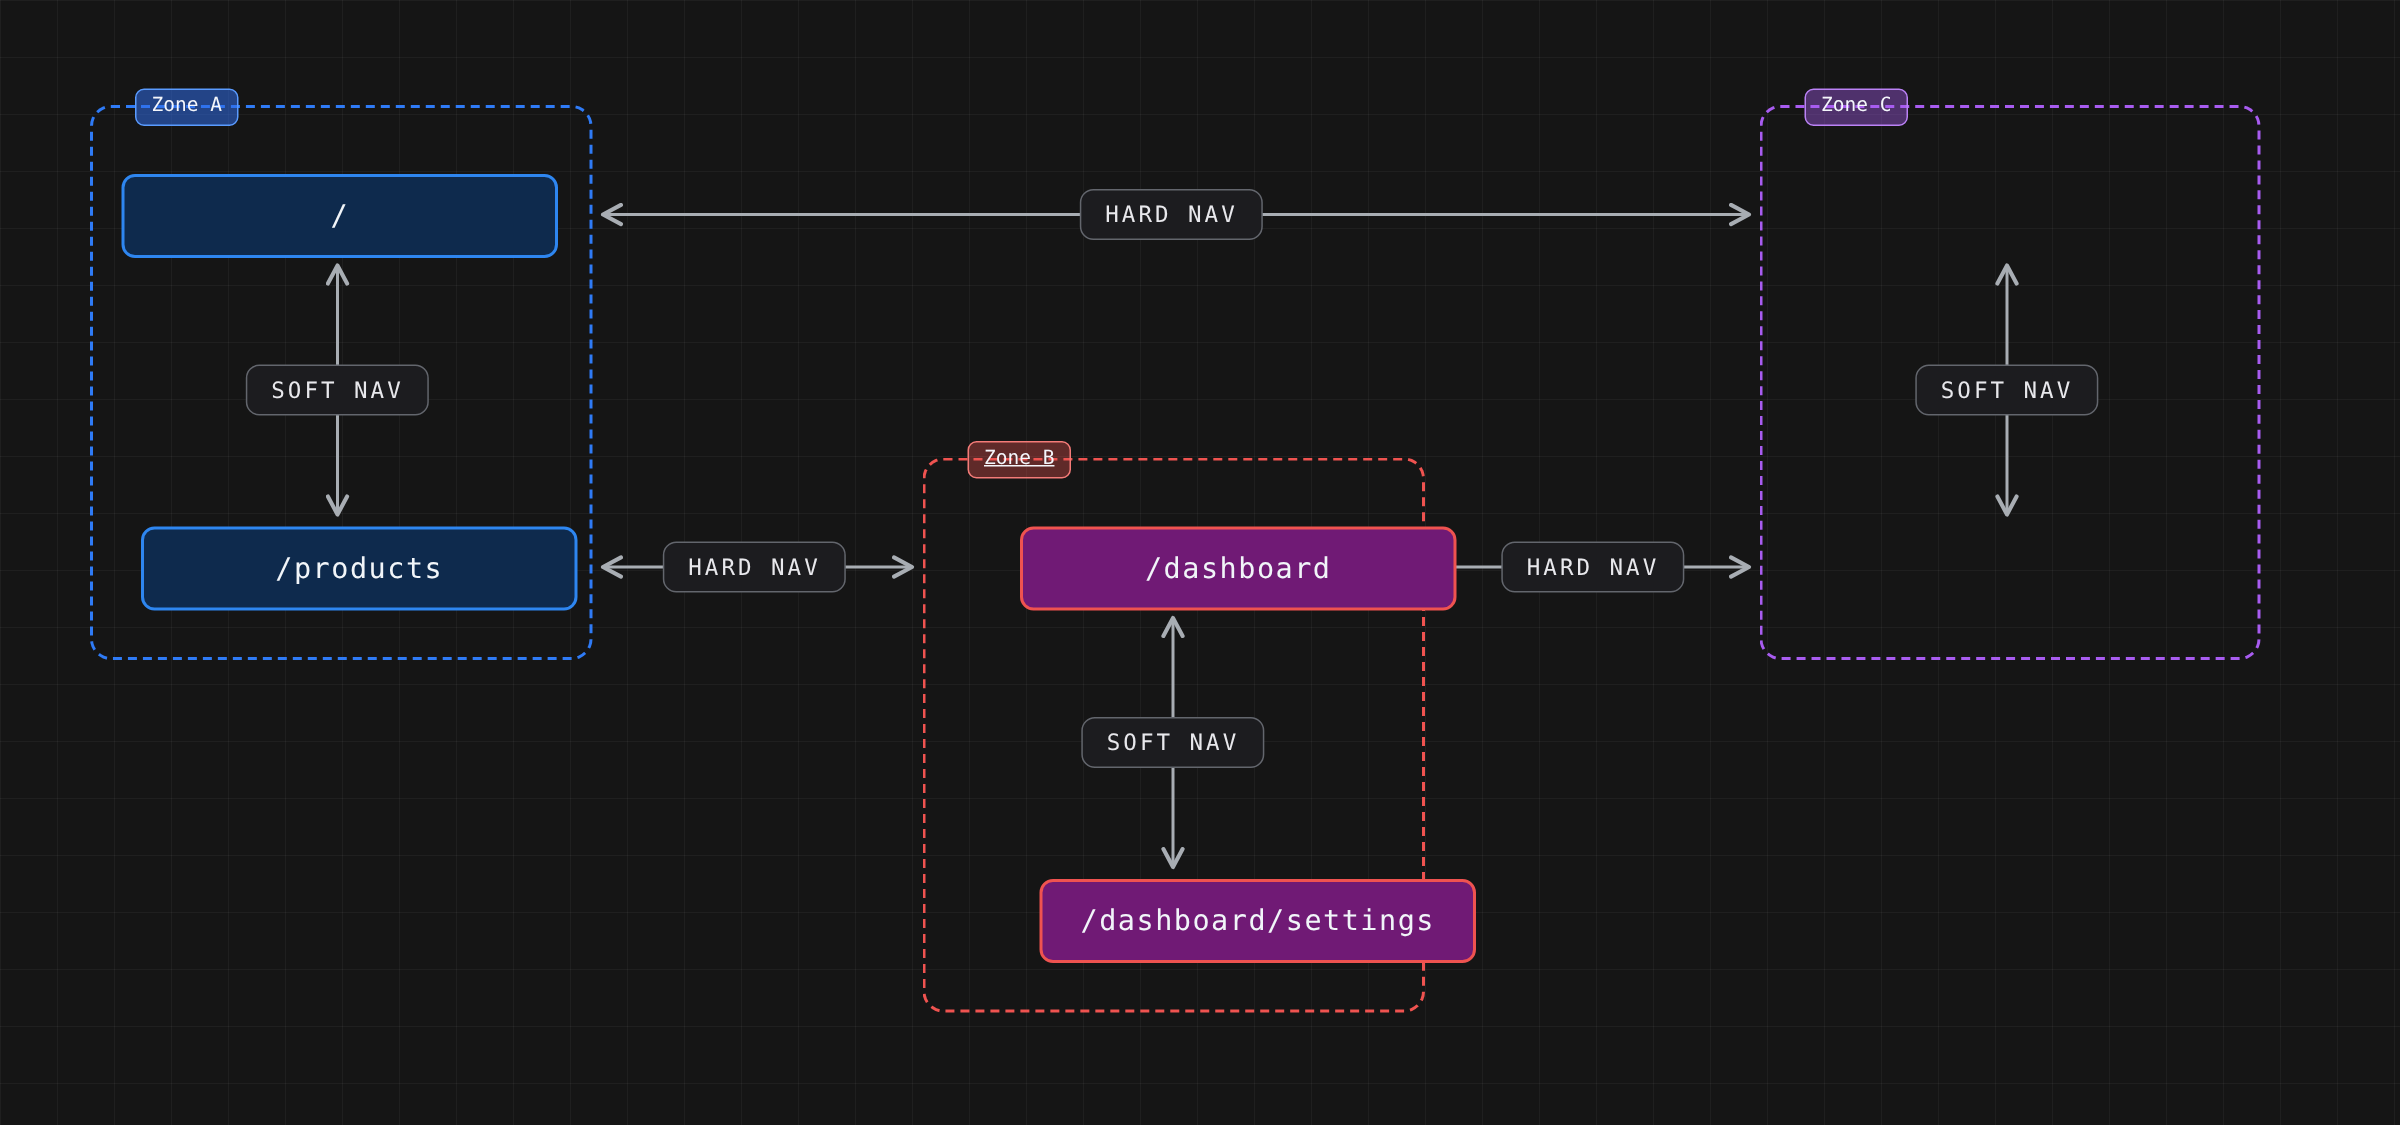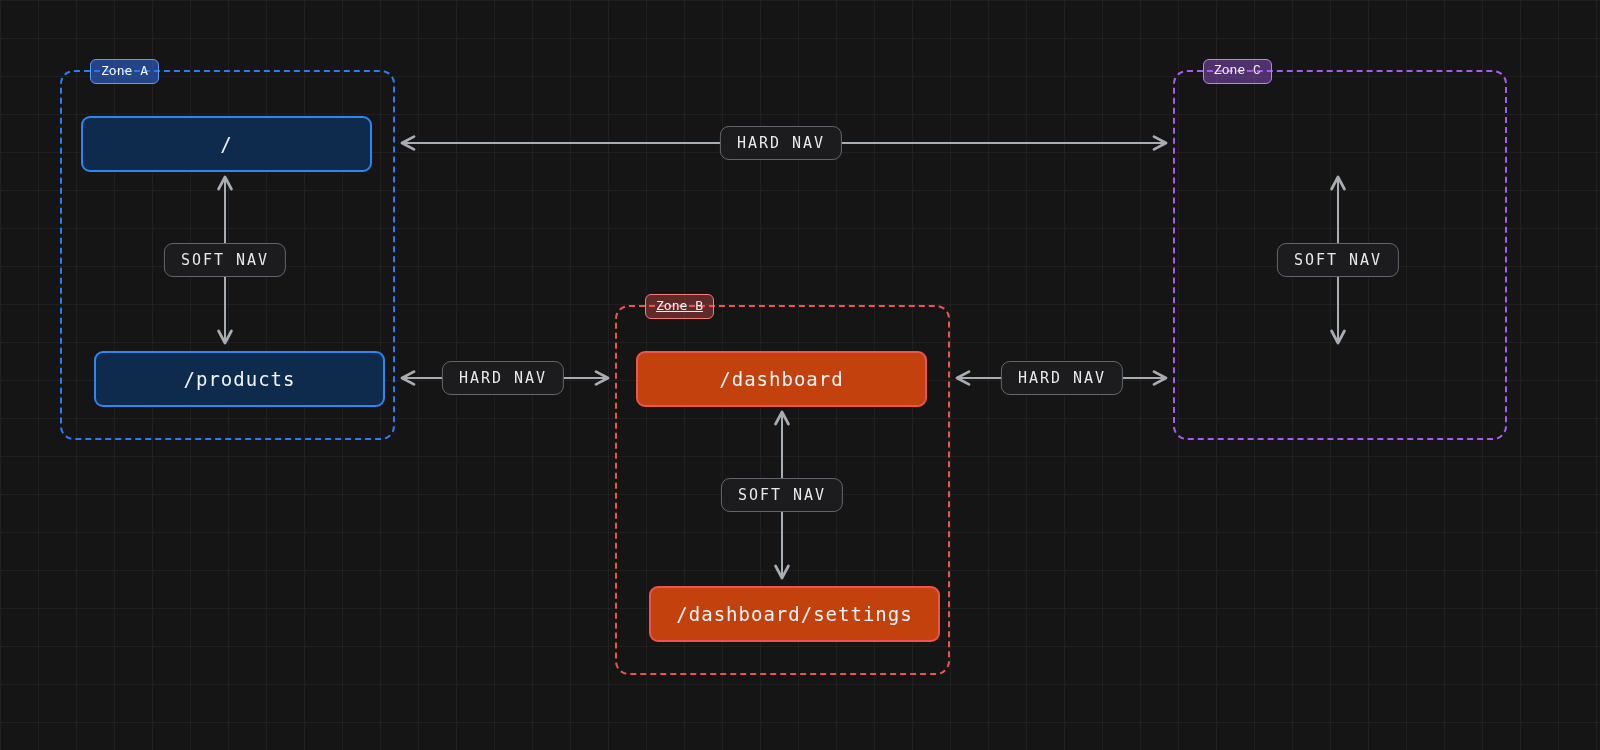--- a/index.html
+++ b/index.html
@@ -15,21 +15,21 @@
     overflow: hidden;
   }
   .diagram { position: relative; width: 1600px; height: 750px; }
 
   svg.edges { position: absolute; left: 0; top: 0; width: 1600px; height: 750px; }
 
   
   .zone { position: absolute; border: 2px dashed; border-radius: 14px; }
   .zone-a { left: 60px;   top: 70px;  width: 335px; height: 370px; border-color: #2f7bf6; }
   .zone-b { left: 615px;  top: 305px; width: 335px; height: 370px; border-color: #ef5350; }
-  .zone-c { left: 1173px; top: 70px;  width: 334px; height: 370px; border-color: #a85cf0; font-family: Liberation Mono, monospace; }
+  .zone-c { left: 1173px; top: 70px;  width: 334px; height: 370px; border-color: #a85cf0; }
 
   .zone-tag {
     position: absolute; top: -13px; left: 12px;
     padding: 3px 10px; border-radius: 6px;
     font-size: 13px; line-height: 1.3; color: #f4f6fb;
     border: 1px solid;
     white-space: nowrap;
     margin-left: 16px;
   }
   .tag-a { background: rgba(47,107,230,0.55); border-color: #5a9bff; }
@@ -38,21 +38,21 @@
 
   
   .node {
     position: absolute; width: 291px; height: 56px;
     border-radius: 9px; border: 2px solid;
     display: flex; align-items: center; justify-content: center;
     font-size: 19px; letter-spacing: 1px; color: #f1f5f9;
     white-space: nowrap;
   }
   .node-a { background: #0e2a4d; border-color: #2e86f0; }
-  .node-b { background: #c2410c; border-color: #ef5350; }
+  .node-b { background: #701a75; border-color: #ef5350; margin-left: 44px; }
   .node-c { background: #291637; border-color: #9b5cf0; }
   .pos-1 { left: 19px; top: 44px; }
   .pos-2 { left: 32px; top: 279px; }
 
   
   .pill {
     position: absolute; transform: translate(-50%, -50%);
     background: #1c1c1f;
     border: 1.5px solid #63666d;
     border-radius: 9px;

